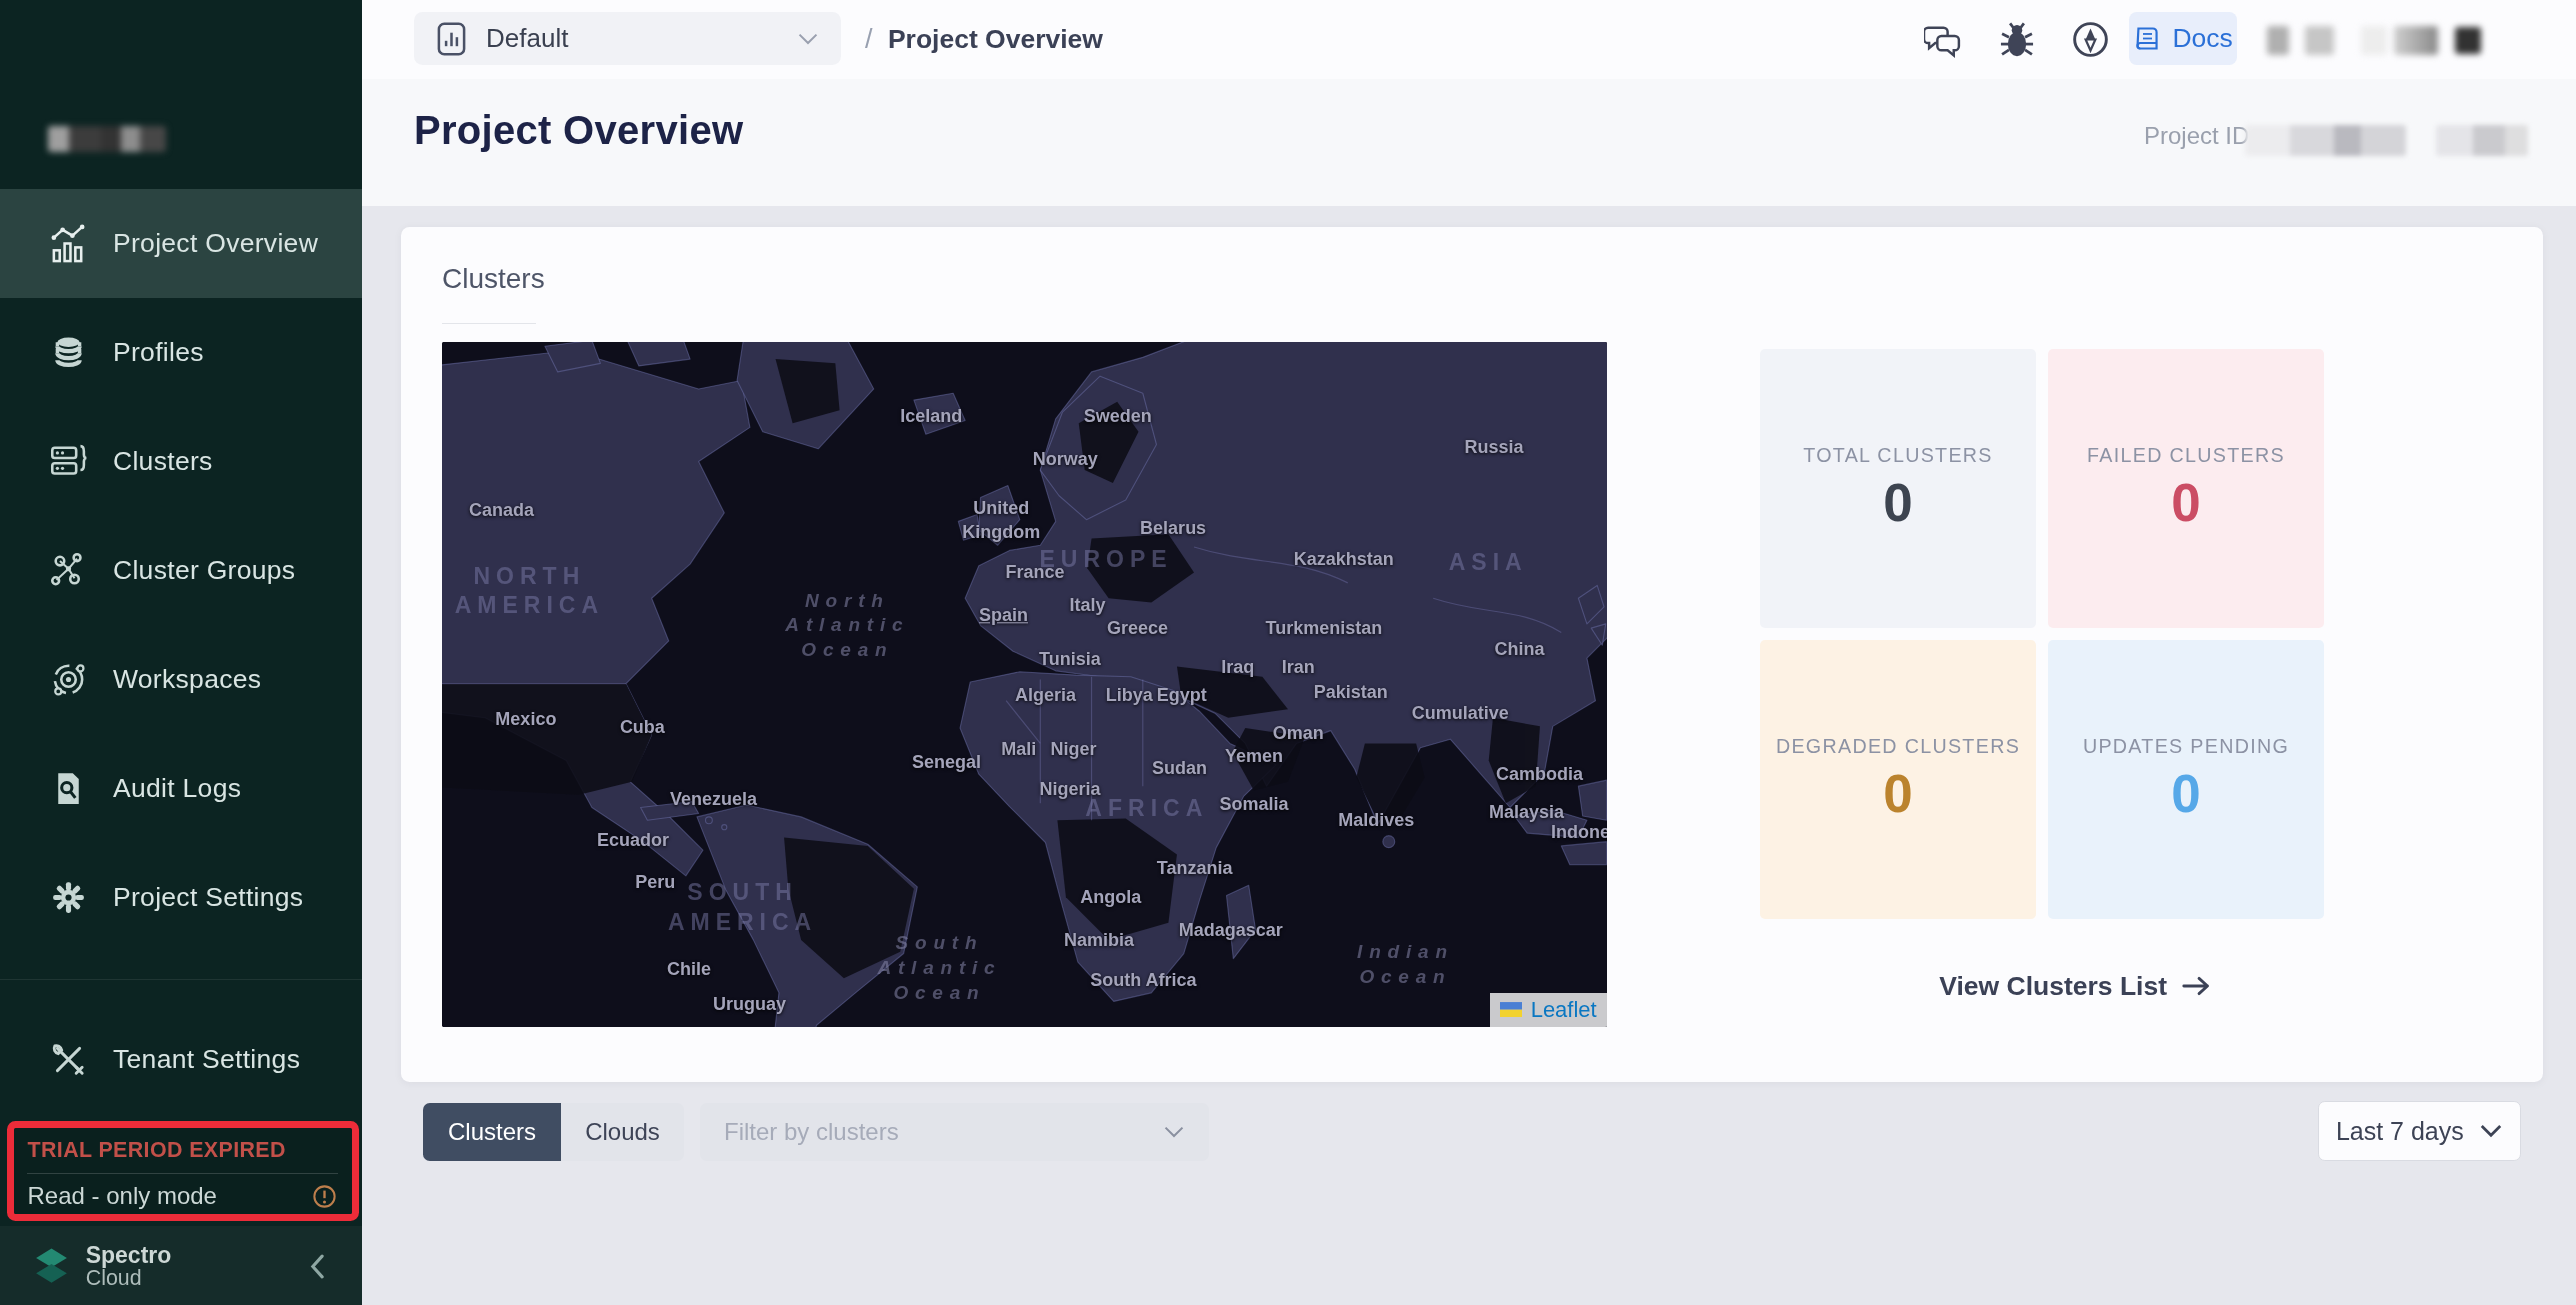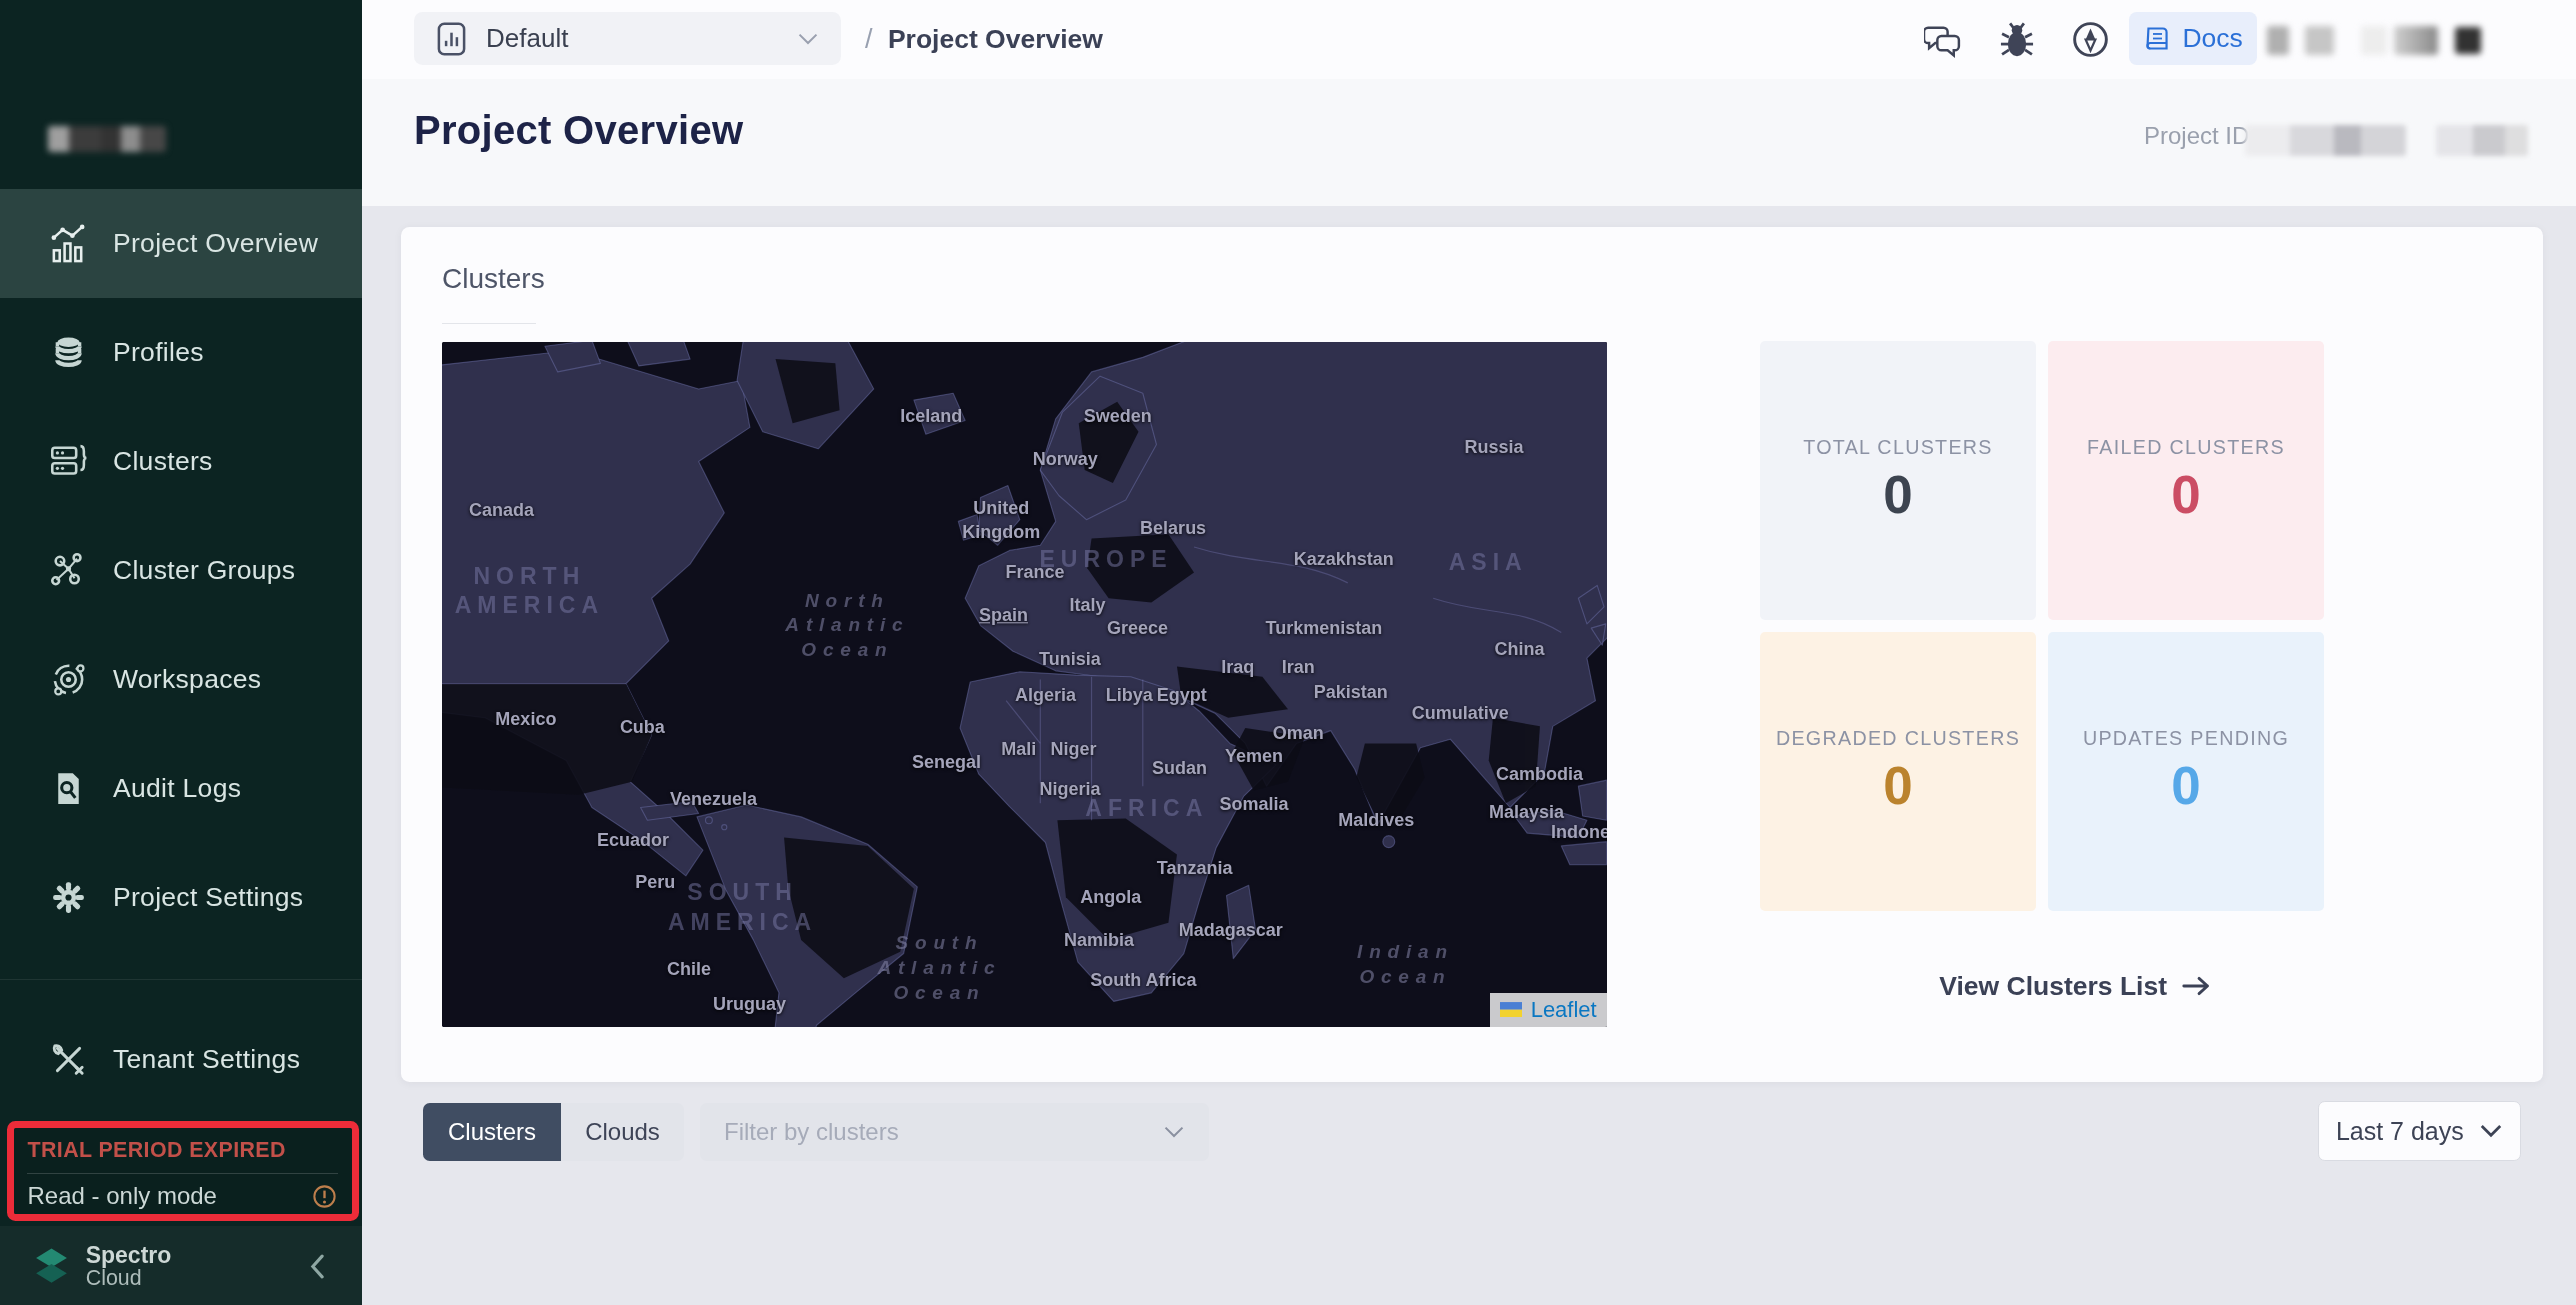--- a/index.html
+++ b/index.html
@@ -33,21 +33,21 @@
   
   .topbar{position:absolute;left:362px;top:0;width:2214px;height:79px;background:#fcfcfe;}
   .proj-select{position:absolute;left:52px;top:12px;width:427px;height:53px;background:#f1f2f6;border-radius:8.5px;
     display:flex;align-items:center;padding:0 22px;box-sizing:border-box;cursor:pointer;}
   .proj-select-label{font-size:26px;color:#3a4050;margin-left:19px;}
   .proj-chevron{margin-left:auto;display:flex;}
   .breadcrumb{position:absolute;left:503px;top:0;height:79px;display:flex;align-items:center;}
   .crumb-sep{font-size:27px;color:#98a0b0;margin-right:15.4px;}
   .crumb-current{font-size:26.5px;font-weight:bold;color:#3b4156;}
   .top-icon{position:absolute;top:19px;width:41px;height:41px;display:flex;align-items:center;justify-content:center;cursor:pointer;}
-  .docs-btn{position:absolute;left:1767px;top:12px;width:128px;height:53px;background:#e8eefb;border-radius:7.7px;
+  .docs-btn{position:absolute;left:1767px;top:12px;width:108px;height:53px;background:#e8eefb;border-radius:7.7px;
     display:flex;align-items:center;justify-content:center;cursor:pointer;}
   .docs-label{color:#2b70d7;font-size:26.5px;margin-left:10.3px;}
   .blur-block{position:absolute;border-radius:3.4px;filter:blur(3.4px);}
   
   .page-header{position:absolute;left:362px;top:79px;width:2214px;height:127px;background:#f7f8fa;}
   .page-title{position:absolute;left:52px;top:29px;font-size:40px;font-weight:bold;color:#1d2347;letter-spacing:0.3px;}
   .project-id-label{position:absolute;left:1782px;top:43px;font-size:24px;color:#9aa0ad;}
   
   .content{position:absolute;left:362px;top:206px;width:2214px;height:1100px;background:#e6e7ed;}
   .card{position:absolute;background:#fcfcfe;border-radius:8.5px;box-shadow:0 1.7px 8.5px rgba(30,35,60,.05);}
@@ -59,21 +59,21 @@
   .map svg.world{position:absolute;left:0;top:0;}
   .map-labels{position:absolute;inset:0;}
   .map-label{position:absolute;transform:translate(-50%,-50%);white-space:pre;text-align:center;line-height:1.3;pointer-events:none;}
   .map-label.country{font-size:18px;font-weight:bold;color:#a4a4ba;text-shadow:0 0.9px 3.4px rgba(0,0,0,.95);}
   .map-label.region{font-size:23px;font-weight:bold;color:rgba(125,125,172,.48);letter-spacing:6px;}
   .map-label.ocean{font-size:19px;font-style:italic;font-weight:bold;color:rgba(133,133,168,.55);letter-spacing:6.8px;}
   .attribution{position:absolute;right:0;bottom:0;height:34px;background:rgba(255,255,255,.78);
     display:flex;align-items:center;padding:0 10.3px;}
   .attribution-link{color:#0a77c2;font-size:22px;margin-left:8.5px;cursor:pointer;}
   
-  .stats{position:absolute;left:1359px;top:114px;width:631px;display:grid;
+  .stats{position:absolute;left:1359px;top:122px;width:631px;display:grid;
     grid-template-columns:276px 276px;grid-column-gap:79px;grid-row-gap:38px;gap:12px;}
   .stat-card{height:279px;border-radius:5.1px;position:relative;}
   .stat-label{position:absolute;top:38%;left:0;width:100%;text-align:center;transform:translateY(-50%);
     font-size:19.7px;letter-spacing:1.3px;color:#8c92a4;}
   .stat-value{position:absolute;top:55%;left:0;width:100%;text-align:center;transform:translateY(-50%);
     font-size:53px;font-weight:bold;}
   .view-link{position:absolute;left:1359px;top:744px;width:631px;display:flex;align-items:center;justify-content:center;
     font-size:26.5px;font-weight:bold;color:#3b4156;cursor:pointer;}
   .view-link svg{margin-left:13.7px;}
   

